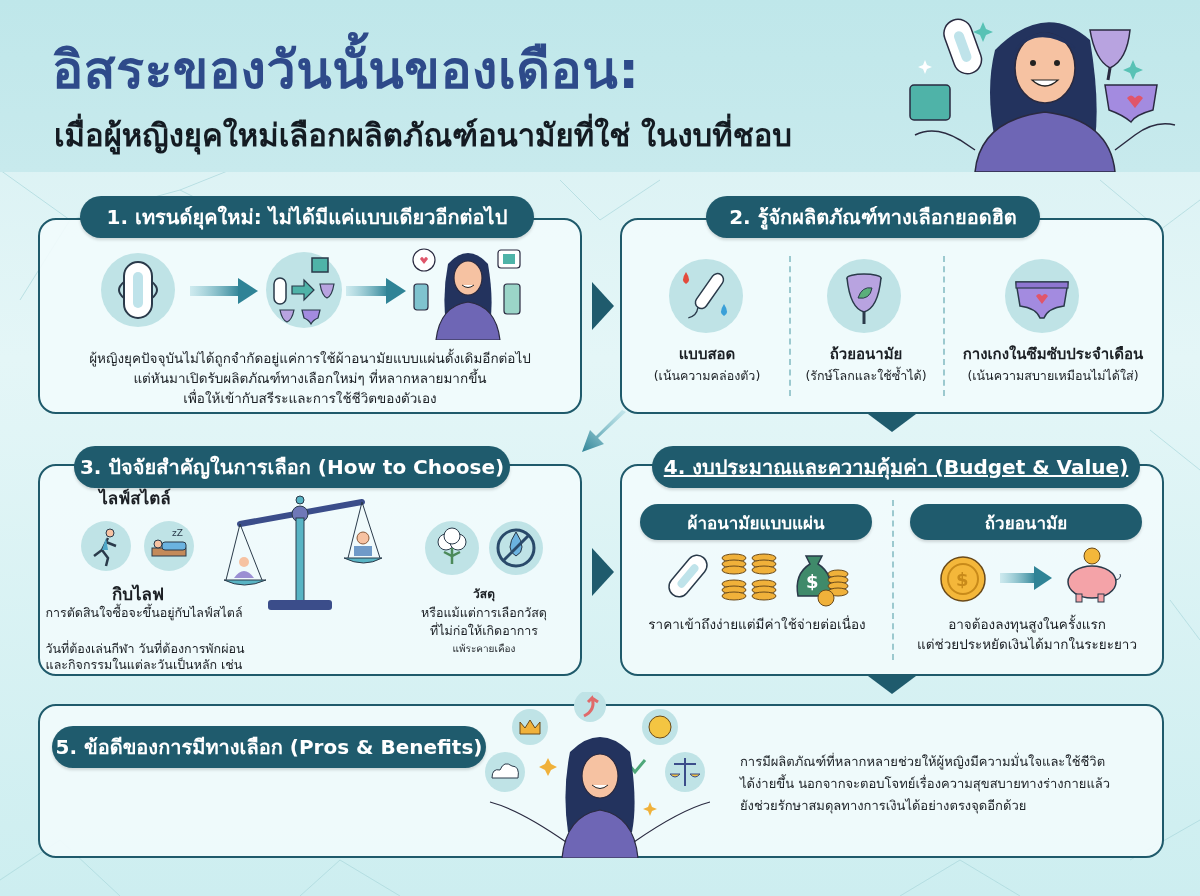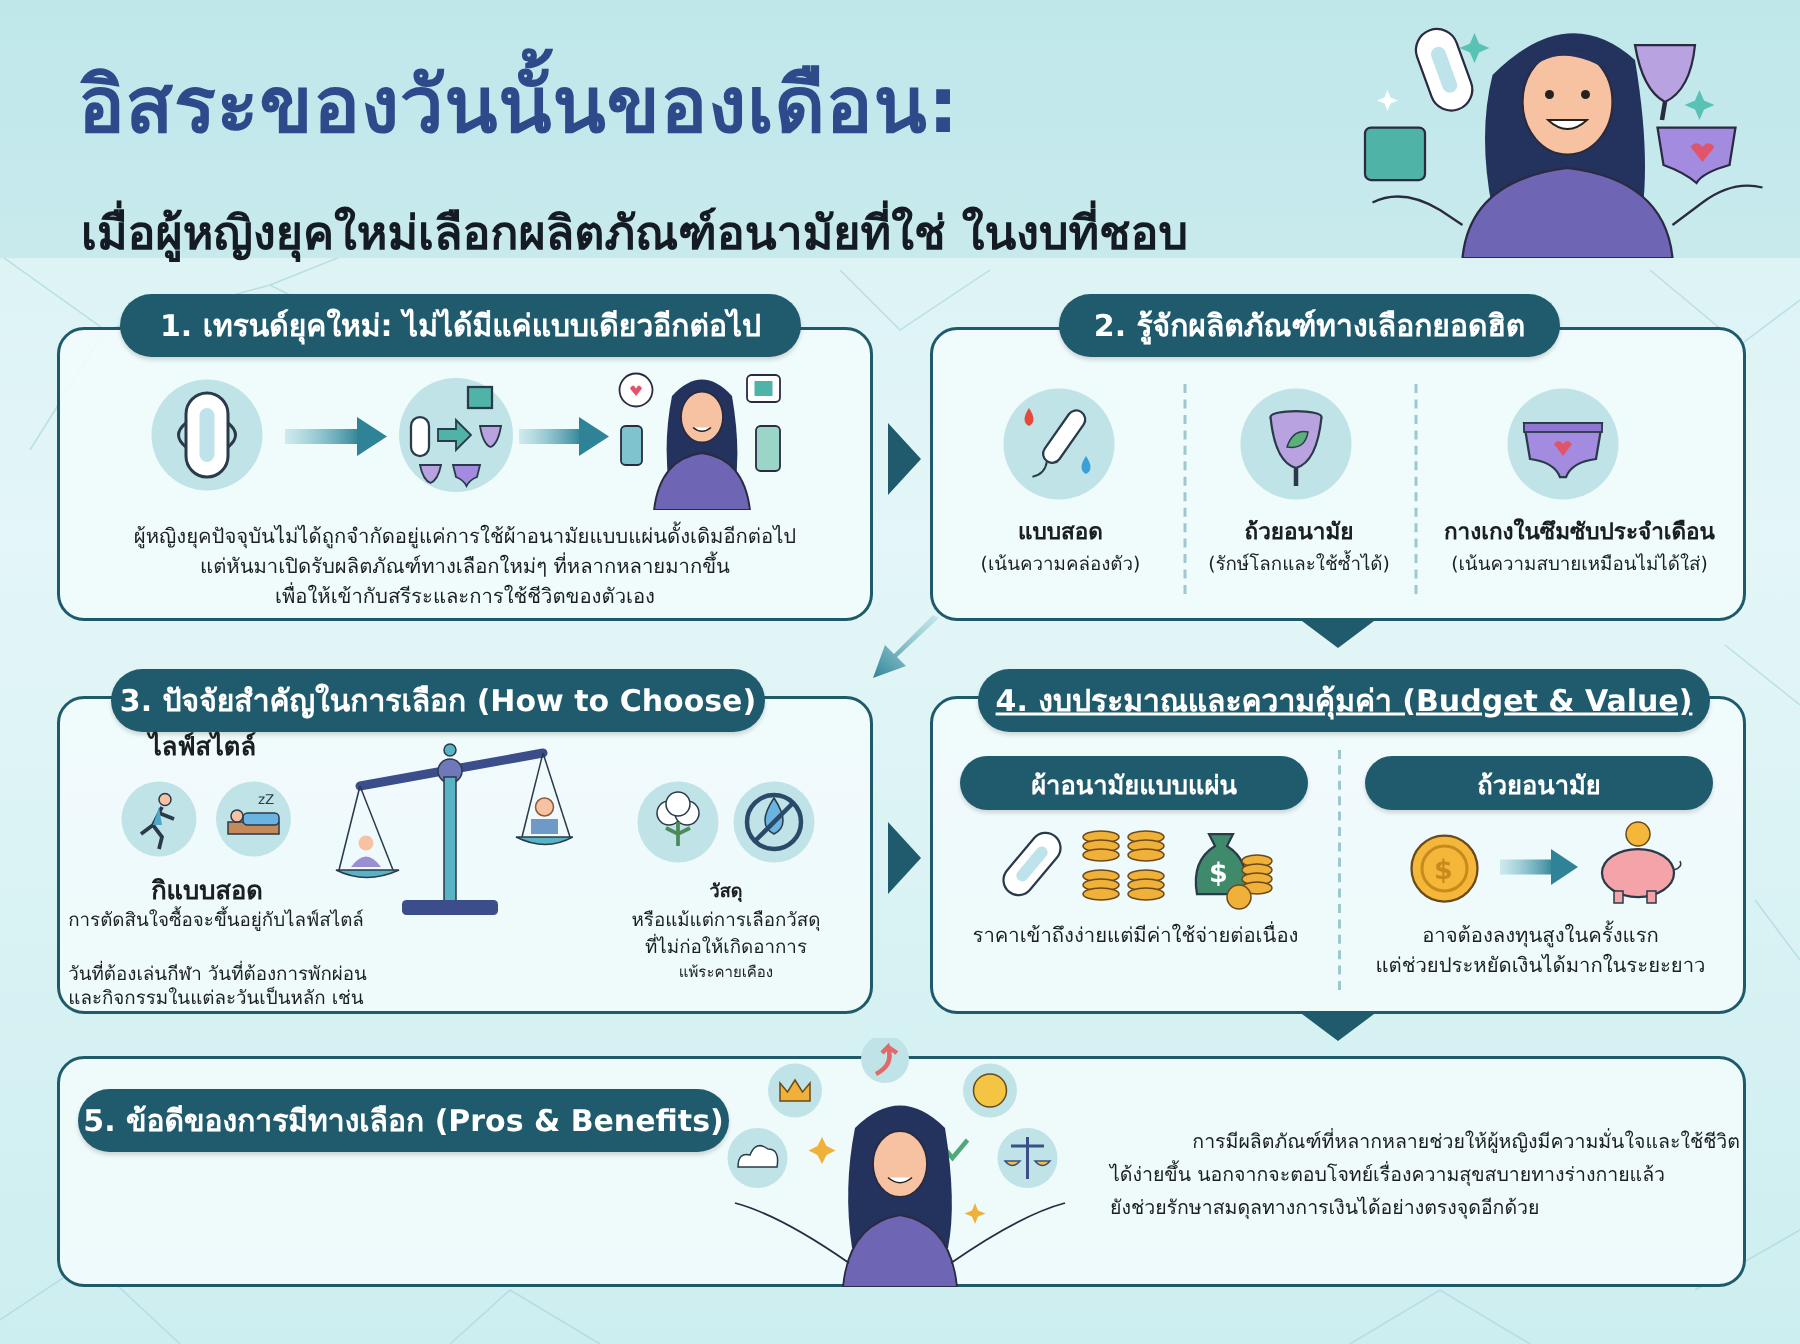--- a/index.html
+++ b/index.html
@@ -18,21 +18,20 @@
   }
   .title-main {
     position: absolute; left: 52px; top: 28px; z-index: 2;
     font-size: 52px; font-weight: bold; color: #2e4a8a; letter-spacing: 0.5px;
     font-family: "DejaVu Sans", sans-serif;
   }
   .title-sub {
     position: absolute; left: 54px; top: 110px; z-index: 2;
     font-size: 31px; font-weight: bold; color: #141b22;
     font-family: "DejaVu Sans", sans-serif;
-    margin-top: 20px;
   }
   .hero { position: absolute; left: 895px; top: 0; width: 305px; height: 172px; z-index: 2; }
 
   .card {
     position: absolute; z-index: 2;
     border: 2px solid #1f5a6b; border-radius: 18px;
     background: rgba(241, 251, 252, 0.92);
   }
   .pill {
     position: absolute; z-index: 3;
@@ -219,21 +218,21 @@
   <path d="M28 18 L22 30 L14 36 M22 30 L28 38 L26 46 M26 22 L36 26" fill="none" stroke="#2a3a4a" stroke-width="2.5"></path>
   <path d="M26 18 L22 30 L28 30Z" fill="#4fa8c8"></path>
 </svg>
 <svg class="icon" style="left:142px; top:520px;" width="54" height="52" viewBox="0 0 54 52">
   <circle class="circle-bg" cx="27" cy="26" r="25"></circle>
   <rect x="10" y="28" width="34" height="8" fill="#c48a5a" stroke="#2a3a4a"></rect>
   <rect x="20" y="22" width="24" height="8" rx="3" fill="#6bb3e0" stroke="#2a3a4a"></rect>
   <circle cx="16" cy="24" r="4" fill="#f6c2a2" stroke="#2a3a4a"></circle>
   <text x="30" y="16" font-size="9" fill="#2a3a4a" font-family="DejaVu Sans, sans-serif">zZ</text>
 </svg>
-<div class="txt bold" style="left:80px; top:584px; width:116px; font-size:17px;">กิแบบสอด</div>
+<div class="txt bold" style="left:80px; top:584px; width:116px; font-size:17px;">กิบไลฟ</div>
 <div class="txt" style="left:44px; top:604px; width:200px; font-size:12.5px; line-height:18px;">การตัดสินใจซื้อจะขึ้นอยู่กับไลฟ์สไตล์</div>
 <div class="txt" style="left:44px; top:656px; width:200px; font-size:12.5px; line-height:18px;">และกิจกรรมในแต่ละวันเป็นหลัก เช่น</div>
 <div class="txt" style="left:40px; top:640px; width:210px; font-size:12.5px; line-height:18px;">วันที่ต้องเล่นกีฬา วันที่ต้องการพักผ่อน</div>
 
 <svg class="icon" style="left:222px; top:494px;" width="160" height="124" viewBox="0 0 160 124">
   <line x1="18" y1="30" x2="140" y2="8" stroke="#3b4d8a" stroke-width="6" stroke-linecap="round"></line>
   <circle cx="78" cy="20" r="8" fill="#6f78b8" stroke="#2a3a4a"></circle>
   <circle cx="78" cy="6" r="4" fill="#58b4c4" stroke="#2a3a4a"></circle>
   <rect x="74" y="24" width="8" height="84" fill="#58b4c4" stroke="#2a3a4a"></rect>
   <rect x="46" y="106" width="64" height="10" rx="3" fill="#3b4d8a"></rect>
@@ -350,15 +349,15 @@
   <path d="M170 110 l2 5 5 2 -5 2 -2 5 -2 -5 -5 -2 5 -2Z" fill="#f0b13a"></path>
   <path d="M150 74 l5 6 10 -12" fill="none" stroke="#4fa87a" stroke-width="3"></path>
   <path d="M90 60 Q120 30 150 60 Q158 110 152 140 L88 140 Q82 100 90 60Z" fill="#23335e"></path>
   <path d="M82 166 Q86 124 120 118 Q154 124 158 166Z" fill="#6e66b5" stroke="#2a2a40" stroke-width="1.2"></path>
   <ellipse cx="120" cy="84" rx="18" ry="22" fill="#f6c2a2" stroke="#2a2a40" stroke-width="1.2"></ellipse>
   <path d="M112 93 Q120 100 128 93" fill="#fff" stroke="#222"></path>
   <path d="M10 110 Q40 118 86 150" fill="none" stroke="#2a2a40" stroke-width="1.2"></path>
   <path d="M230 110 Q200 118 154 150" fill="none" stroke="#2a2a40" stroke-width="1.2"></path>
 </svg>
 
-<div class="txt" style="left:740px; top:752px; width:420px; text-align:right; font-size:13px;">การมีผลิตภัณฑ์ที่หลากหลายช่วยให้ผู้หญิงมีความมั่นใจและใช้ชีวิต</div>
+<div class="txt" style="left:740px; top:752px; width:420px; text-align:left; font-size:13px;">การมีผลิตภัณฑ์ที่หลากหลายช่วยให้ผู้หญิงมีความมั่นใจและใช้ชีวิต</div>
 <div class="txt" style="left:740px; top:774px; width:420px; text-align:left; font-size:13px;">ได้ง่ายขึ้น นอกจากจะตอบโจทย์เรื่องความสุขสบายทางร่างกายแล้ว</div>
 <div class="txt" style="left:740px; top:796px; width:420px; text-align:left; font-size:13px;">ยังช่วยรักษาสมดุลทางการเงินได้อย่างตรงจุดอีกด้วย</div>
 
 </body></html>

